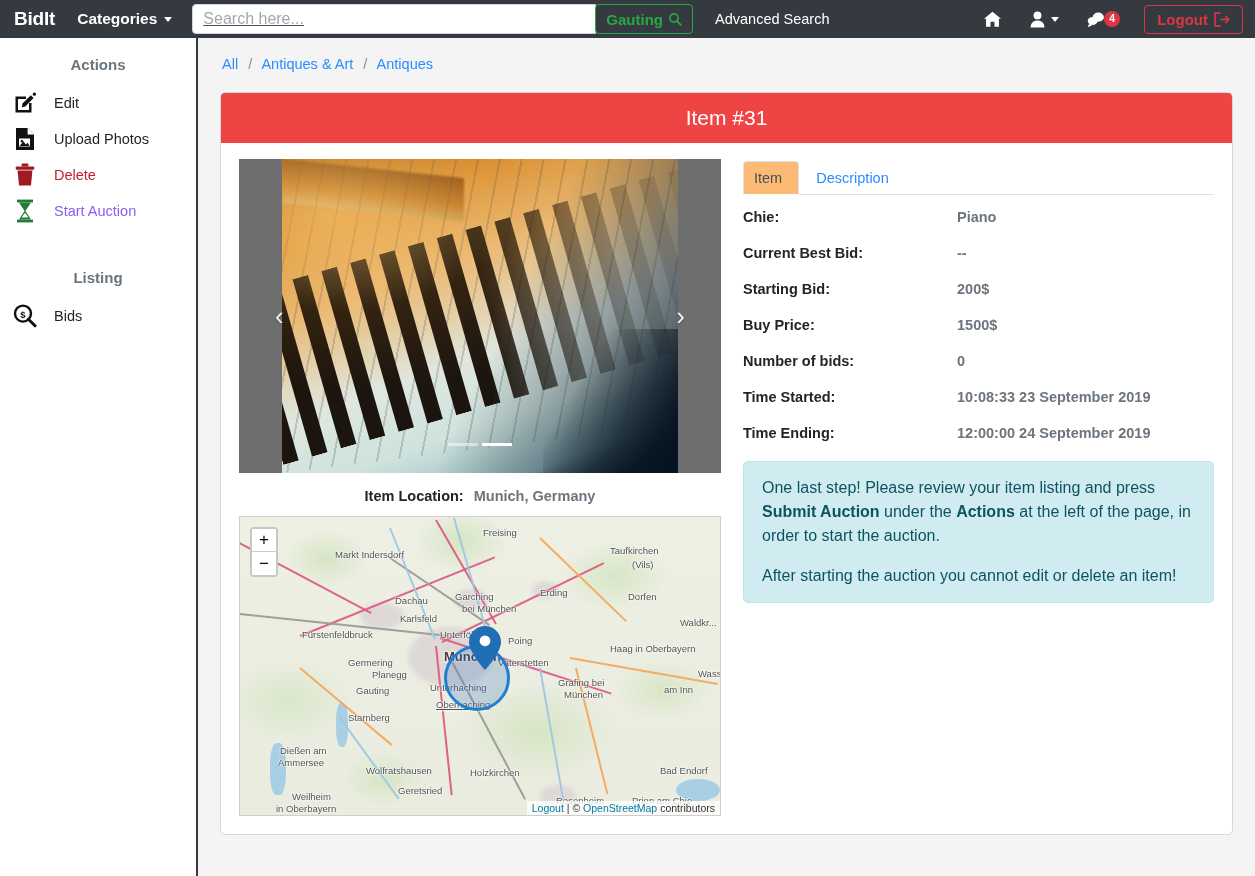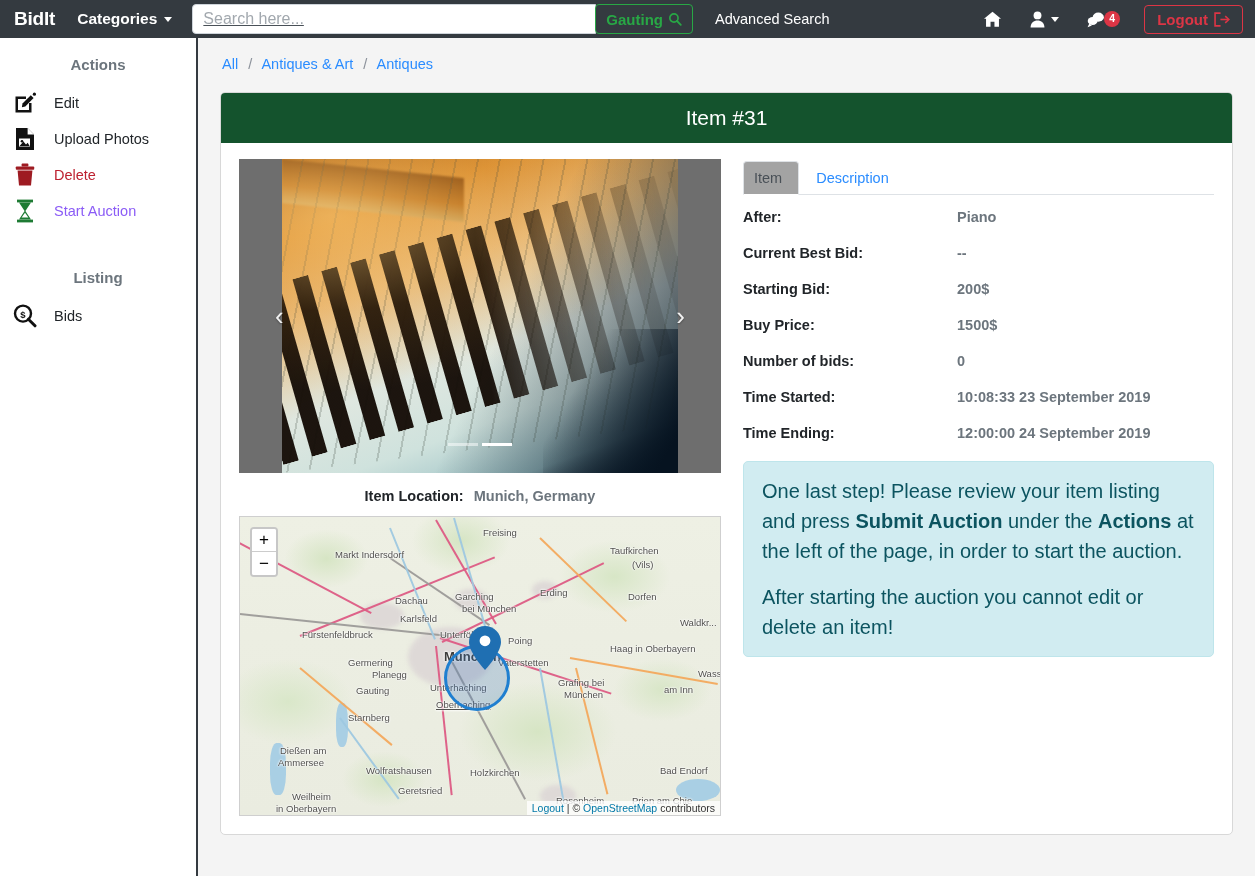--- a/index.html
+++ b/index.html
@@ -179,21 +179,21 @@
   #item-card {
     background: #ffffff;
     border: 1px solid #d8d8d8;
     border-radius: 5px;
     height: 743px;
     display: flex;
     flex-direction: column;
     overflow: hidden;
   }
   #card-header {
-    background: #14532d;
+    background: #ef4444;
     color: #ffffff;
     text-align: center;
     font-size: 21px;
     padding: 13px 0;
     flex: 0 0 auto;
   }
   #card-body {
     display: flex;
     padding: 16px 18px;
     gap: 22px;
@@ -376,21 +376,21 @@
   #tabs { display: flex; border-bottom: 1px solid #dee2e6; margin-bottom: 14px; }
   .tab {
     padding: 8px 16px;
     font-size: 14.5px;
     cursor: pointer;
     border: 1px solid transparent;
     border-radius: 4px 4px 0 0;
     margin-bottom: -1px;
   }
   .tab.active {
-    background: #a3a3a3;
+    background: #fdba74;
     border-color: #dee2e6 #dee2e6 #fff;
     color: #495057;
     padding-left: 10px;
   }
   .tab.inactive { color: #2a8cff; }
   .detail-row { display: flex; margin-bottom: 20px; }
   .detail-label {
     width: 214px;
     flex: 0 0 214px;
     font-size: 14.5px;
@@ -402,21 +402,21 @@
     font-weight: bold;
     color: #6c757d;
   }
   #alert-box {
     margin-top: 10px;
     background: #d1ecf1;
     border: 1px solid #bee5eb;
     border-radius: 5px;
     color: #0c5460;
     padding: 14px 18px;
-    font-size: 20px;
+    font-size: 16px;
     line-height: 1.5;
   }
   #alert-box p { margin: 0; }
   #alert-box p.second { margin-top: 16px; }
   #alert-box b { font-weight: bold; }
 </style>
 </head>
 <body>
 
 <div id="navbar">
@@ -671,21 +671,21 @@
 
         <div id="right-col">
 
           <div id="tabs">
             <div class="tab active">Item</div>
             <div class="tab inactive">Description</div>
           </div>
 
           <div>
             <div class="detail-row">
-              <div class="detail-label">After:</div>
+              <div class="detail-label">Chie:</div>
               <div class="detail-value">Piano</div>
             </div>
             <div class="detail-row">
               <div class="detail-label">Current Best Bid:</div>
               <div class="detail-value">--</div>
             </div>
             <div class="detail-row">
               <div class="detail-label">Starting Bid:</div>
               <div class="detail-value">200$</div>
             </div>

